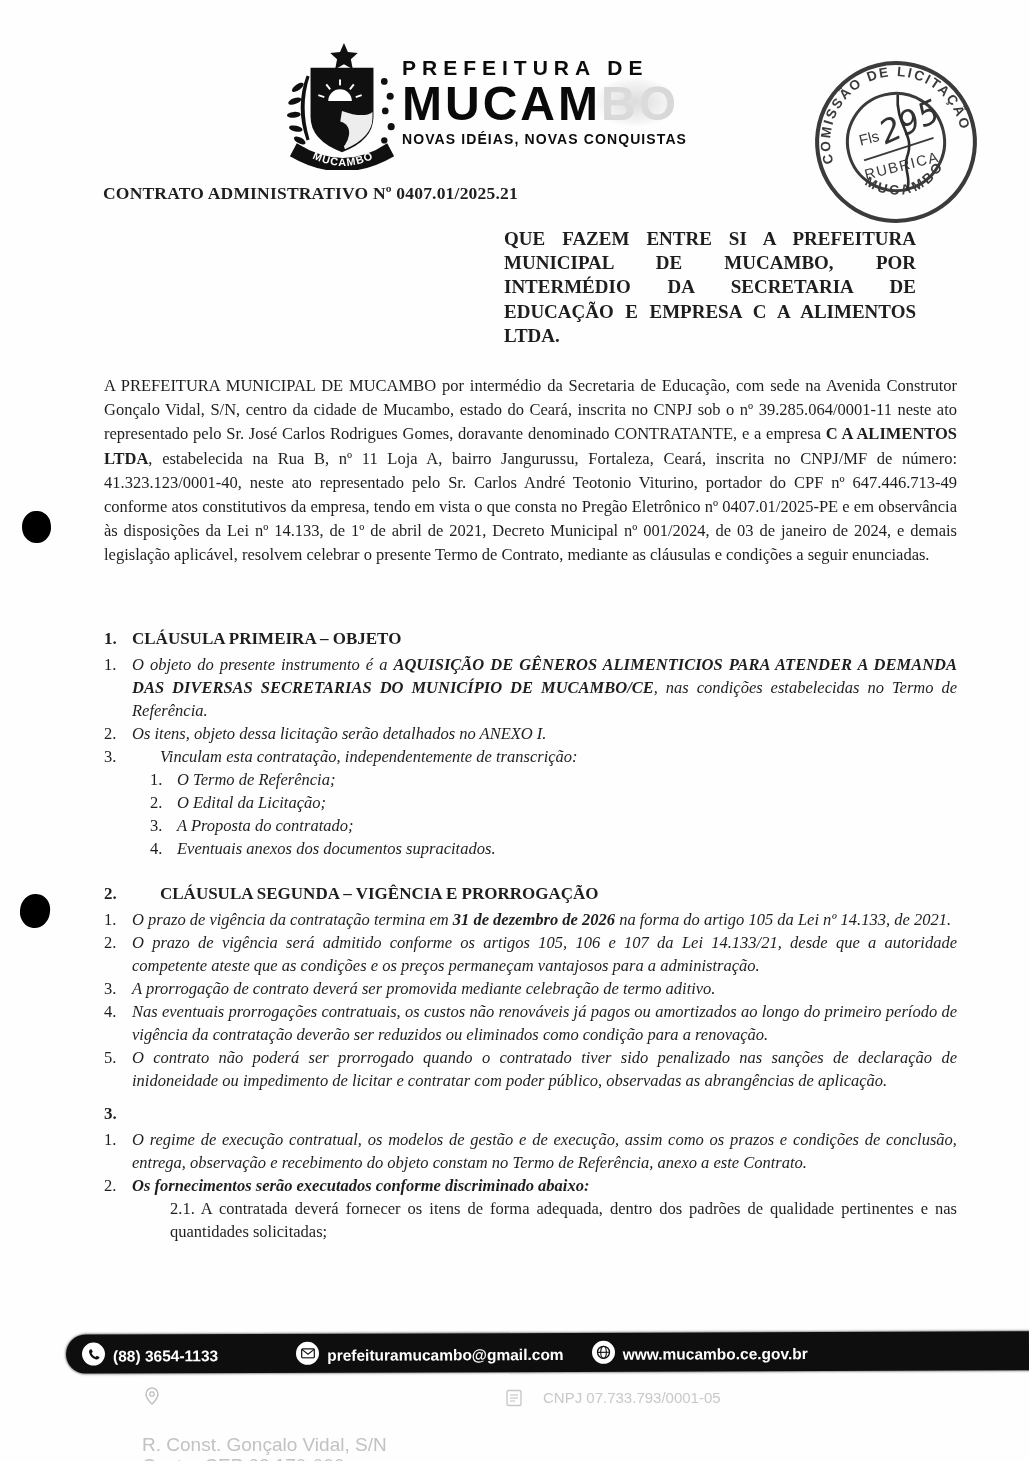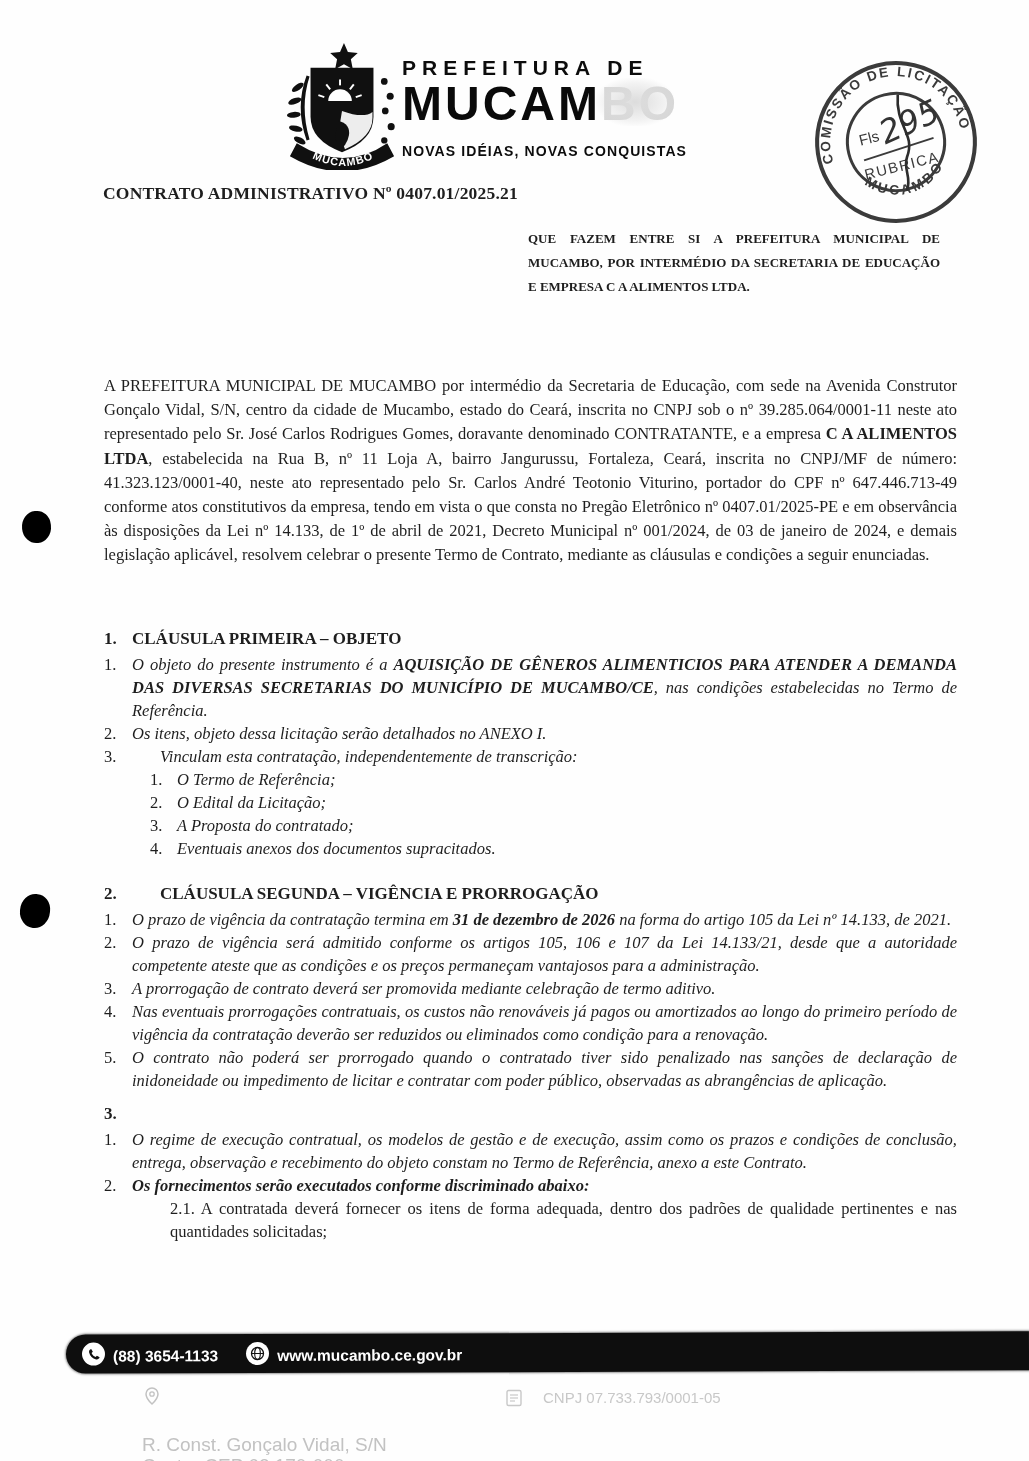--- a/index.html
+++ b/index.html
@@ -12,30 +12,30 @@
     overflow: hidden;
     color: #1e1e1e;
     font-family: "Liberation Serif", serif;
   }
   
   .crest { position:absolute; left:283px; top:42px; width:118px; height:128px; }
   .brand { position:absolute; left:402px; top:56px; font-family:"Liberation Sans", sans-serif; }
   .brand-top { font-size:21px; font-weight:700; letter-spacing:6px; color:#0c0c0c; }
   .brand-main { font-size:48px; font-weight:800; letter-spacing:3px; line-height:1.02; color:#0a0a0a; }
   .brand-main .faded { color:#d7d7d7; }
-  .tagline { font-size:14px; font-weight:700; letter-spacing:1.1px; color:#0c0c0c; margin-top:14px; }
+  .tagline { font-size:14px; font-weight:700; letter-spacing:1.1px; color:#0c0c0c; margin-top:2px; }
   .scan-noise { position:absolute; left:596px; top:78px; width:78px; height:48px;
     background: radial-gradient(ellipse at center, #dcdcdc 0%, rgba(220,220,220,0.35) 55%, transparent 75%); }
   
   .stamp { position:absolute; left:810px; top:56px; width:172px; height:172px;
     transform: rotate(-14deg); opacity:.92; }
   
   .doc-title { position:absolute; left:103px; top:183px; font-size:17.5px; font-weight:700; letter-spacing:.2px; }
-  .preamble { position:absolute; left:528px; top:227px; width:412px;
-    font-size:13px; font-weight:700; line-height:24.2px; text-align:justify; }
+  .preamble { position:absolute; left:504px; top:227px; width:412px;
+    font-size:19px; font-weight:700; line-height:24.2px; text-align:justify; }
   .opening { position:absolute; left:104px; top:374px; width:853px;
     font-size:16.5px; line-height:24.2px; text-align:justify; }
   
   .clauses { position:absolute; left:104px; top:627px; width:853px; font-size:16.5px; line-height:23px; }
   .sec-head { display:flex; font-weight:700; font-size:17px; margin-bottom:3px; }
   .num  { flex:0 0 28px; }
   .numw { flex:0 0 56px; }
   .txt  { flex:1; text-align:justify;font-style:italic; }
   .item { display:flex; }
   .subitem { display:flex; margin-left:46px; }
@@ -228,20 +228,29 @@
 
   <div class="fbar">
     <div class="fgroup g-phone">
       <span class="ic">
         <svg viewBox="0 0 16 16" width="14" height="14">
             <path d="M4.8 1.6 C3 2.2 2 3.8 2.4 5.6 3.4 9.8 6.2 12.6 10.4 13.6 12.2 14 13.8 13 14.4 11.2 L11.3 9.3 9.8 10.8 C7.6 9.9 6.1 8.4 5.2 6.2 L6.7 4.7 Z" fill="#111"></path>
           </svg>
       </span>
       <span>(88) 3654-1133</span>
     </div>
+    <div class="fgroup g-mail">
+      <span class="ic">
+        <svg viewBox="0 0 16 12" width="14" height="11">
+            <rect x="0.8" y="0.8" width="14.4" height="10.4" rx="1" fill="none" stroke="#111" stroke-width="1.4"></rect>
+            <path d="M1 1.5 L8 7 L15 1.5" fill="none" stroke="#111" stroke-width="1.3"></path>
+          </svg>
+      </span>
+      <span>prefeituramucambo@gmail.com</span>
+    </div>
     <div class="fgroup g-web">
       <span class="ic">
         <svg viewBox="0 0 16 16" width="15" height="15">
             <circle cx="8" cy="8" r="6.4" fill="none" stroke="#111" stroke-width="1.4"></circle>
             <ellipse cx="8" cy="8" rx="3" ry="6.4" fill="none" stroke="#111" stroke-width="1.2"></ellipse>
             <line x1="1.6" y1="8" x2="14.4" y2="8" stroke="#111" stroke-width="1.2"></line>
           </svg>
       </span>
       <span>www.mucambo.ce.gov.br</span>
     </div>

